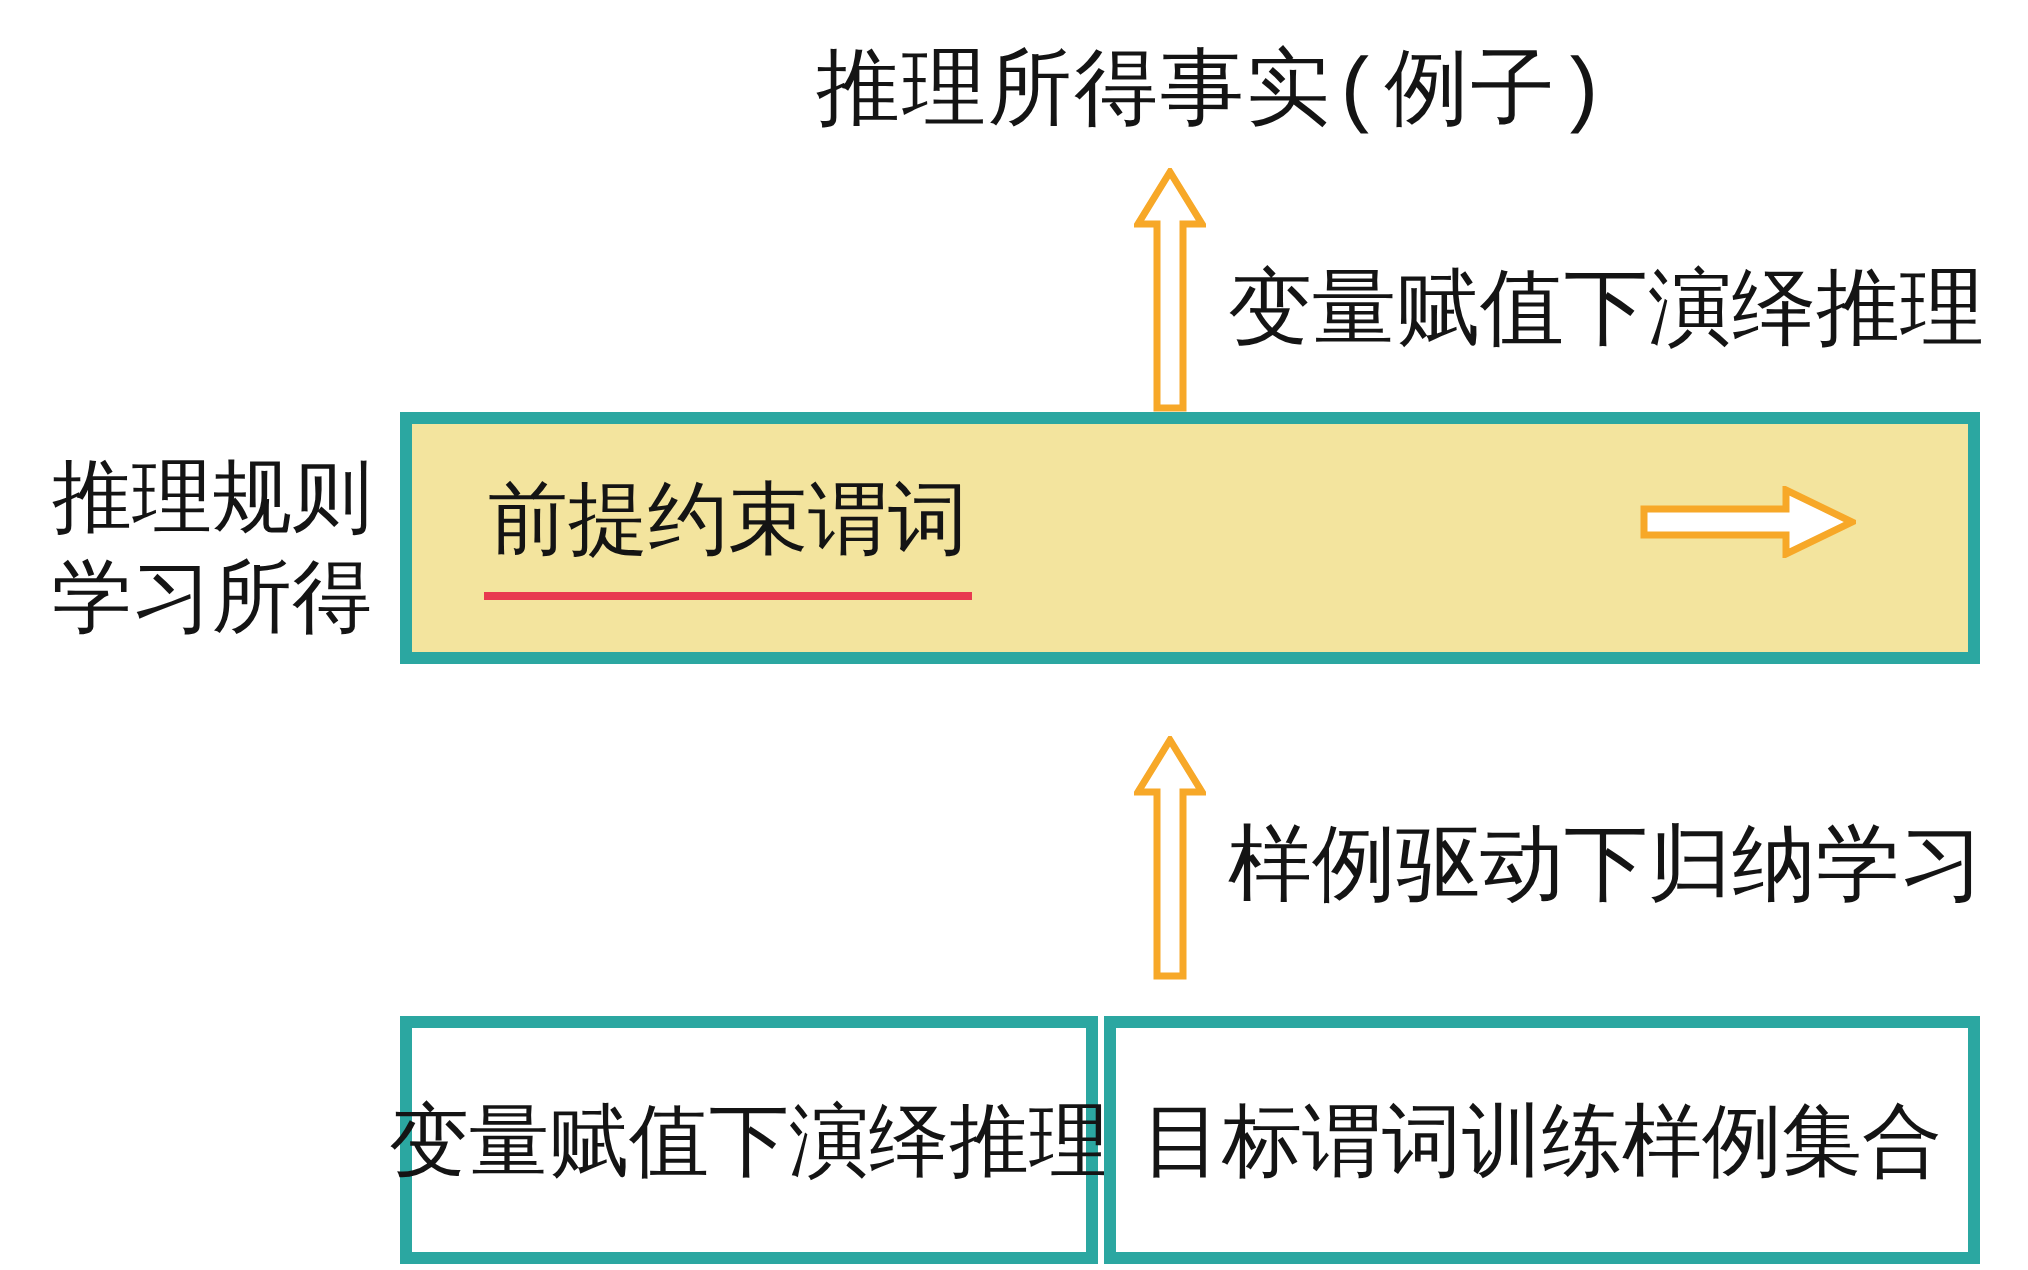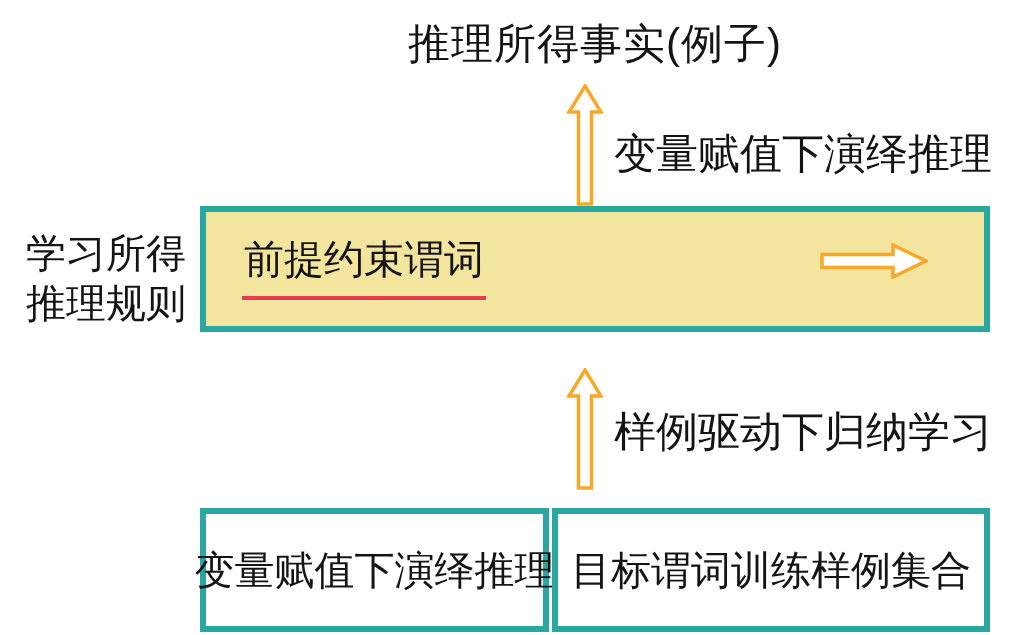--- a/index.html
+++ b/index.html
@@ -11,21 +11,21 @@
     --background: #ffffff;
   }
   * { margin: 0; padding: 0; box-sizing: border-box; }
   html, body { background: var(--background); }
   .canvas {
     position: relative;
     width: 1014px;
     height: 635px;
     background: var(--background);
     color: var(--text);
-    font-family: Liberation Sans, sans-serif;
+    font-family: Liberation Mono, monospace;
     overflow: hidden;
   }
 
   
   .top-text {
     position: absolute;
     left: 408px;
     top: 16px;
     font-size: 42px;
     letter-spacing: 1px;
@@ -108,22 +108,22 @@
 
   <div class="top-text">推理所得事实(例子)</div>
 
   <svg class="arrow-up arrow-up-1 arrow-glyph" viewBox="0 0 36 122" xmlns="http://www.w3.org/2000/svg">
     <polygon points="18,2 34,28 24.5,28 24.5,120 11.5,120 11.5,28 2,28"></polygon>
   </svg>
 
   <div class="arrow-label deduction-label">变量赋值下演绎推理</div>
 
   <div class="side-label">
+    <div>推理规则</div>
     <div>学习所得</div>
-    <div>推理规则</div>
   </div>
 
   <div class="rule-box">
     <span class="predicate">前提约束谓词</span>
 
     <svg class="arrow-right arrow-glyph" viewBox="0 0 108 36" xmlns="http://www.w3.org/2000/svg">
       <polygon points="2,11.5 73,11.5 73,2 106,18 73,34 73,24.5 2,24.5"></polygon>
     </svg>
 
   </div>

